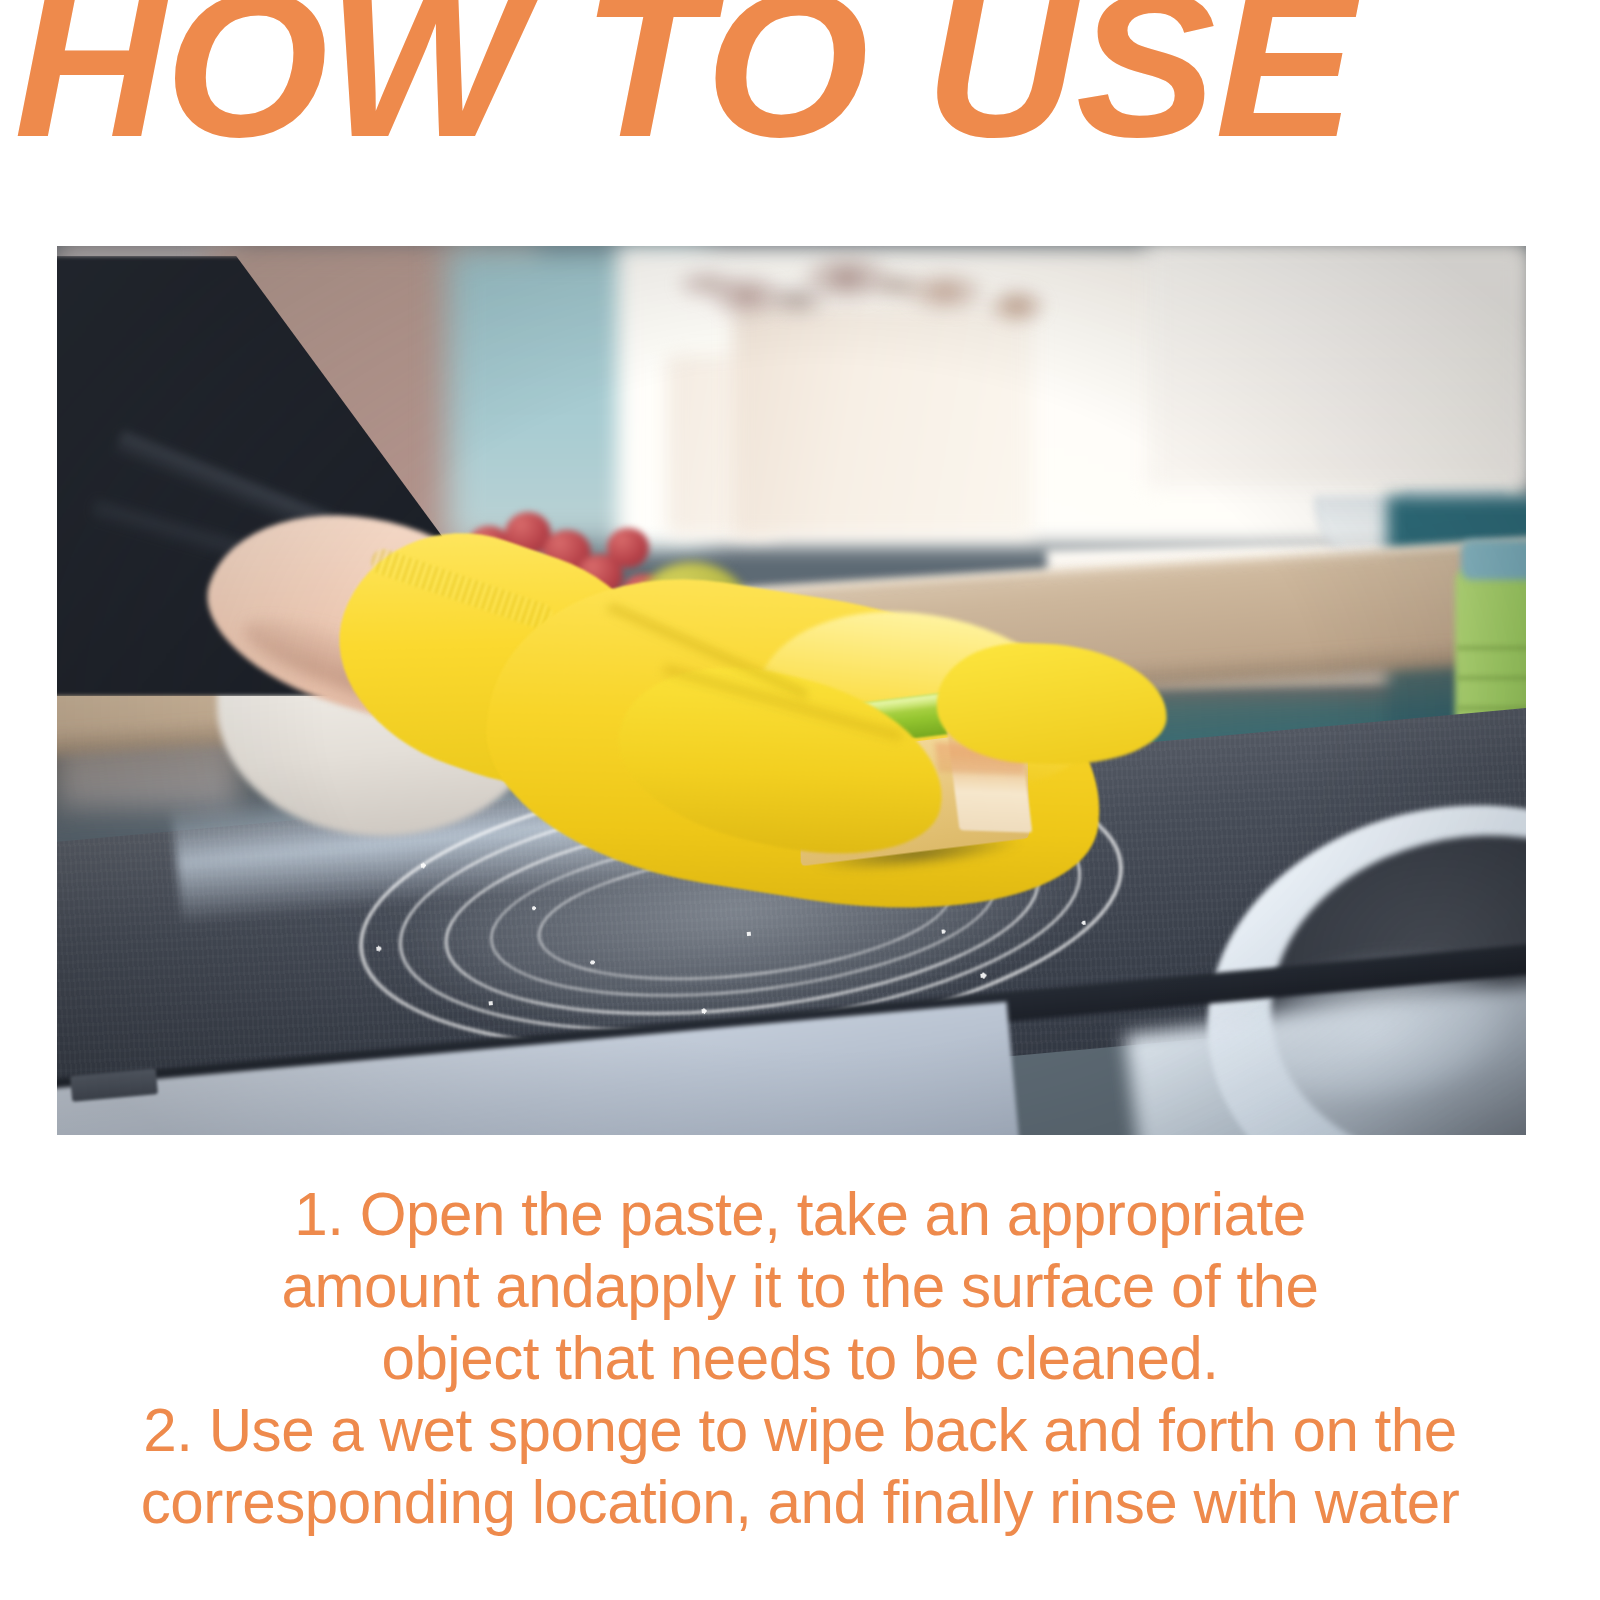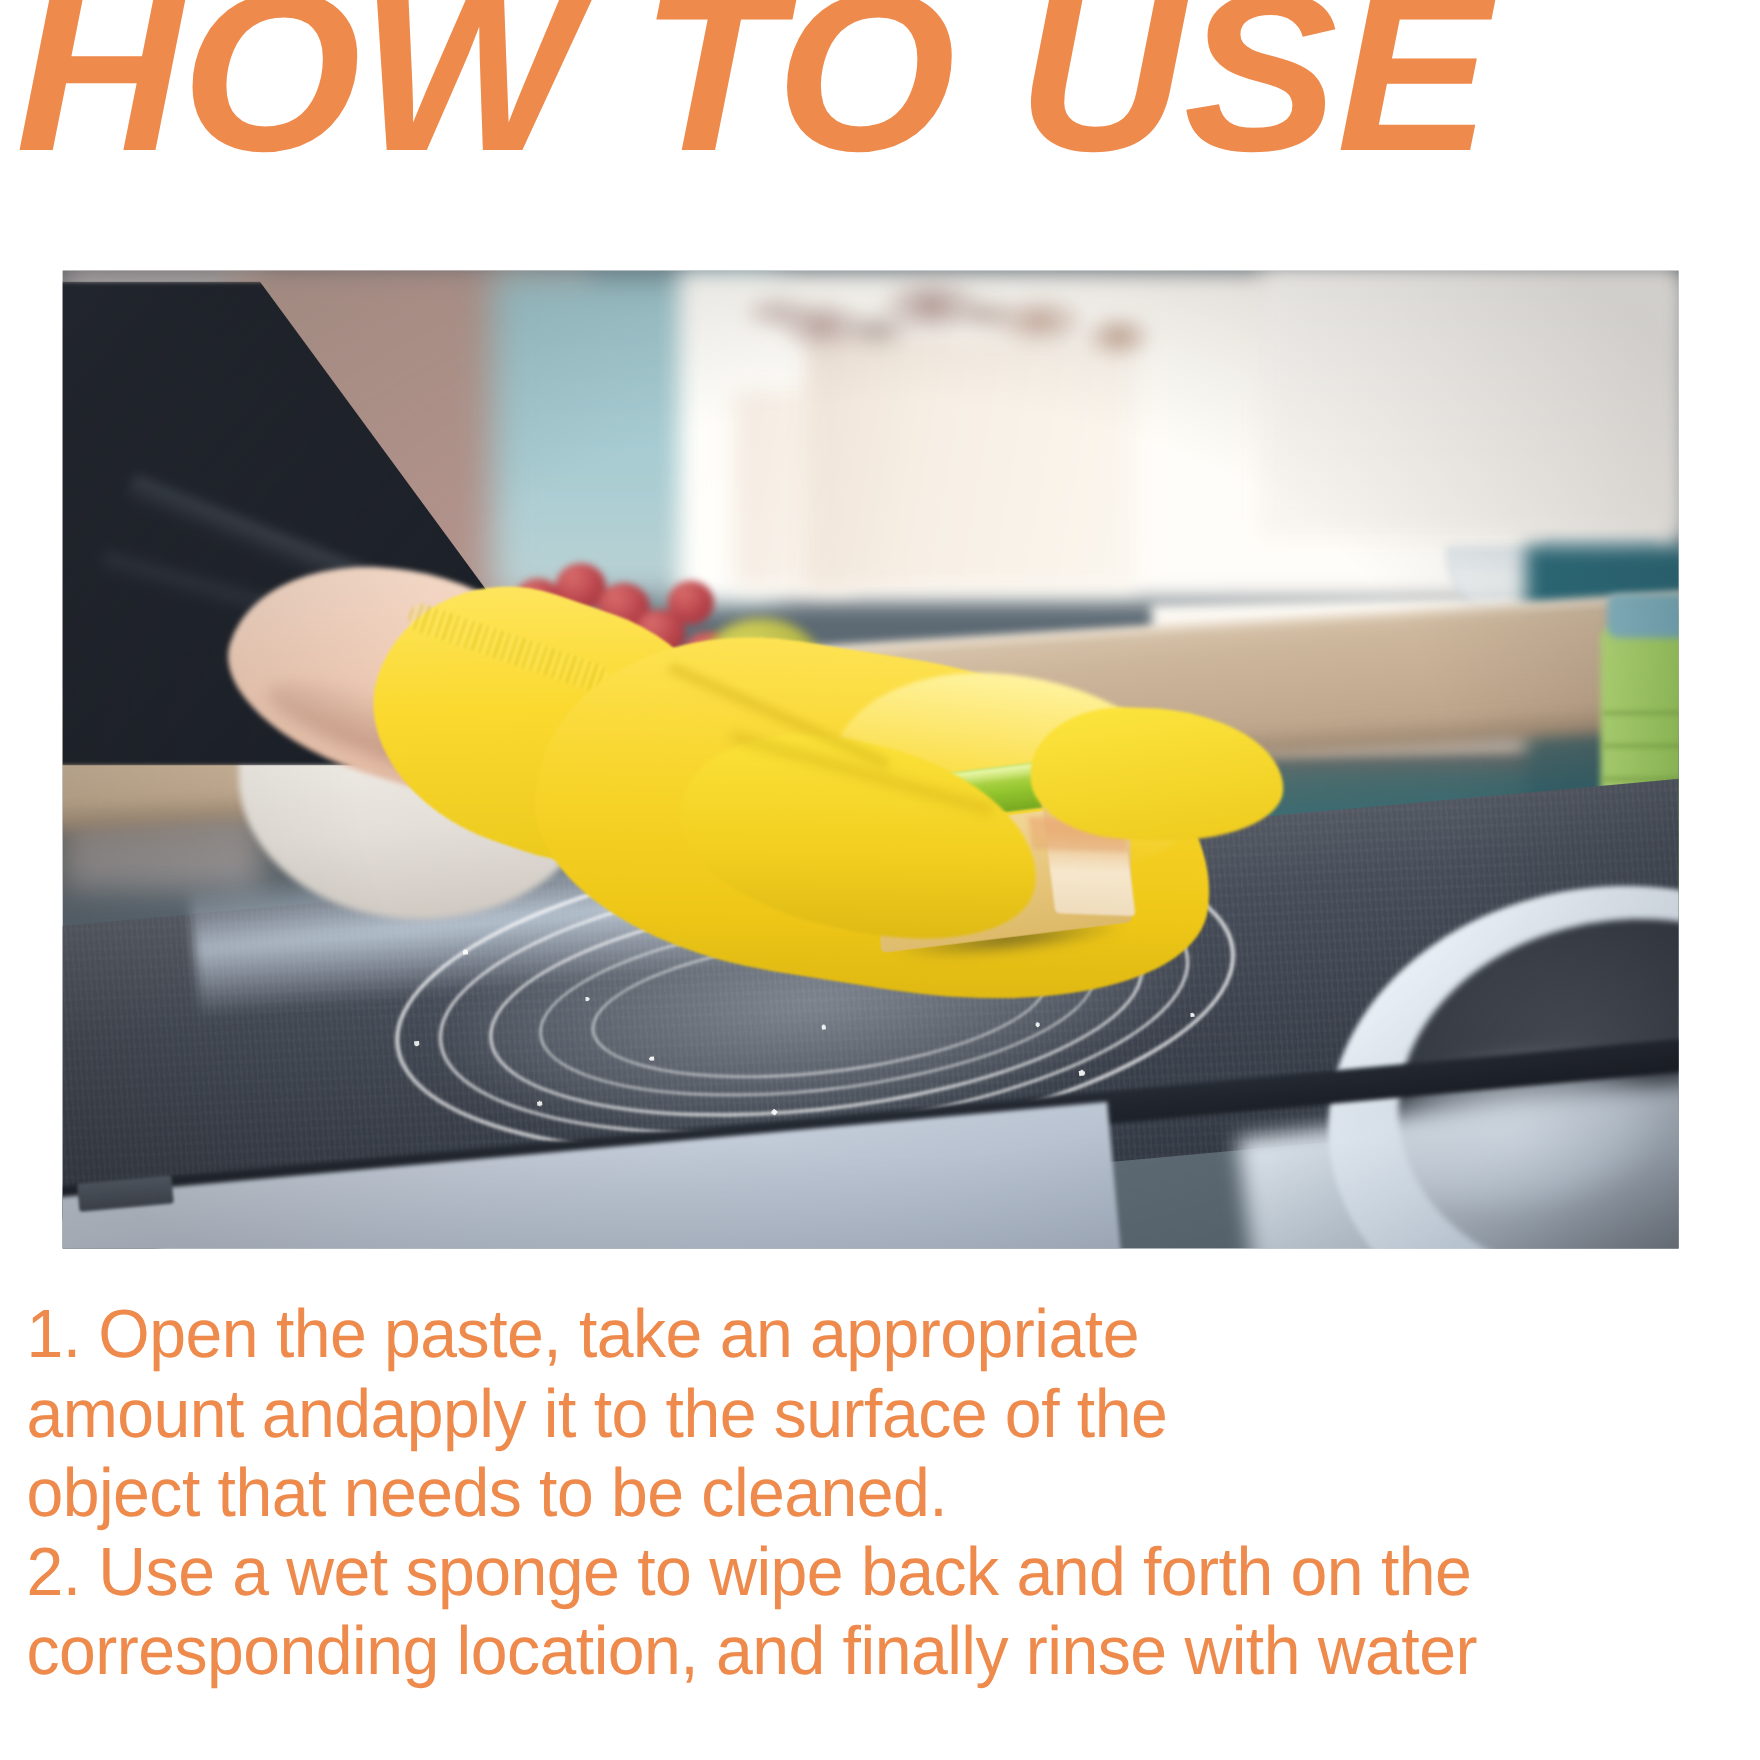--- a/index.html
+++ b/index.html
@@ -557,21 +557,21 @@
     left: 0; top: 0; width: 1469px; height: 889px;
     background: radial-gradient(ellipse 900px 620px at 52% 52%, rgba(0,0,0,0) 55%, rgba(0,0,0,.18) 100%);
   }
 
   
   #caption {
     position: absolute;
     left: 0;
     top: 1178px;
     width: 1600px;
-    text-align: left;
+    text-align: center;
     color: #ee8a4c;
     font-family: "Liberation Sans", sans-serif;
     font-size: 62px;
     line-height: 72px;
     font-weight: 500;
     letter-spacing: -0.5px;
   }
   #caption p {
     margin: 0;
     padding: 0;

